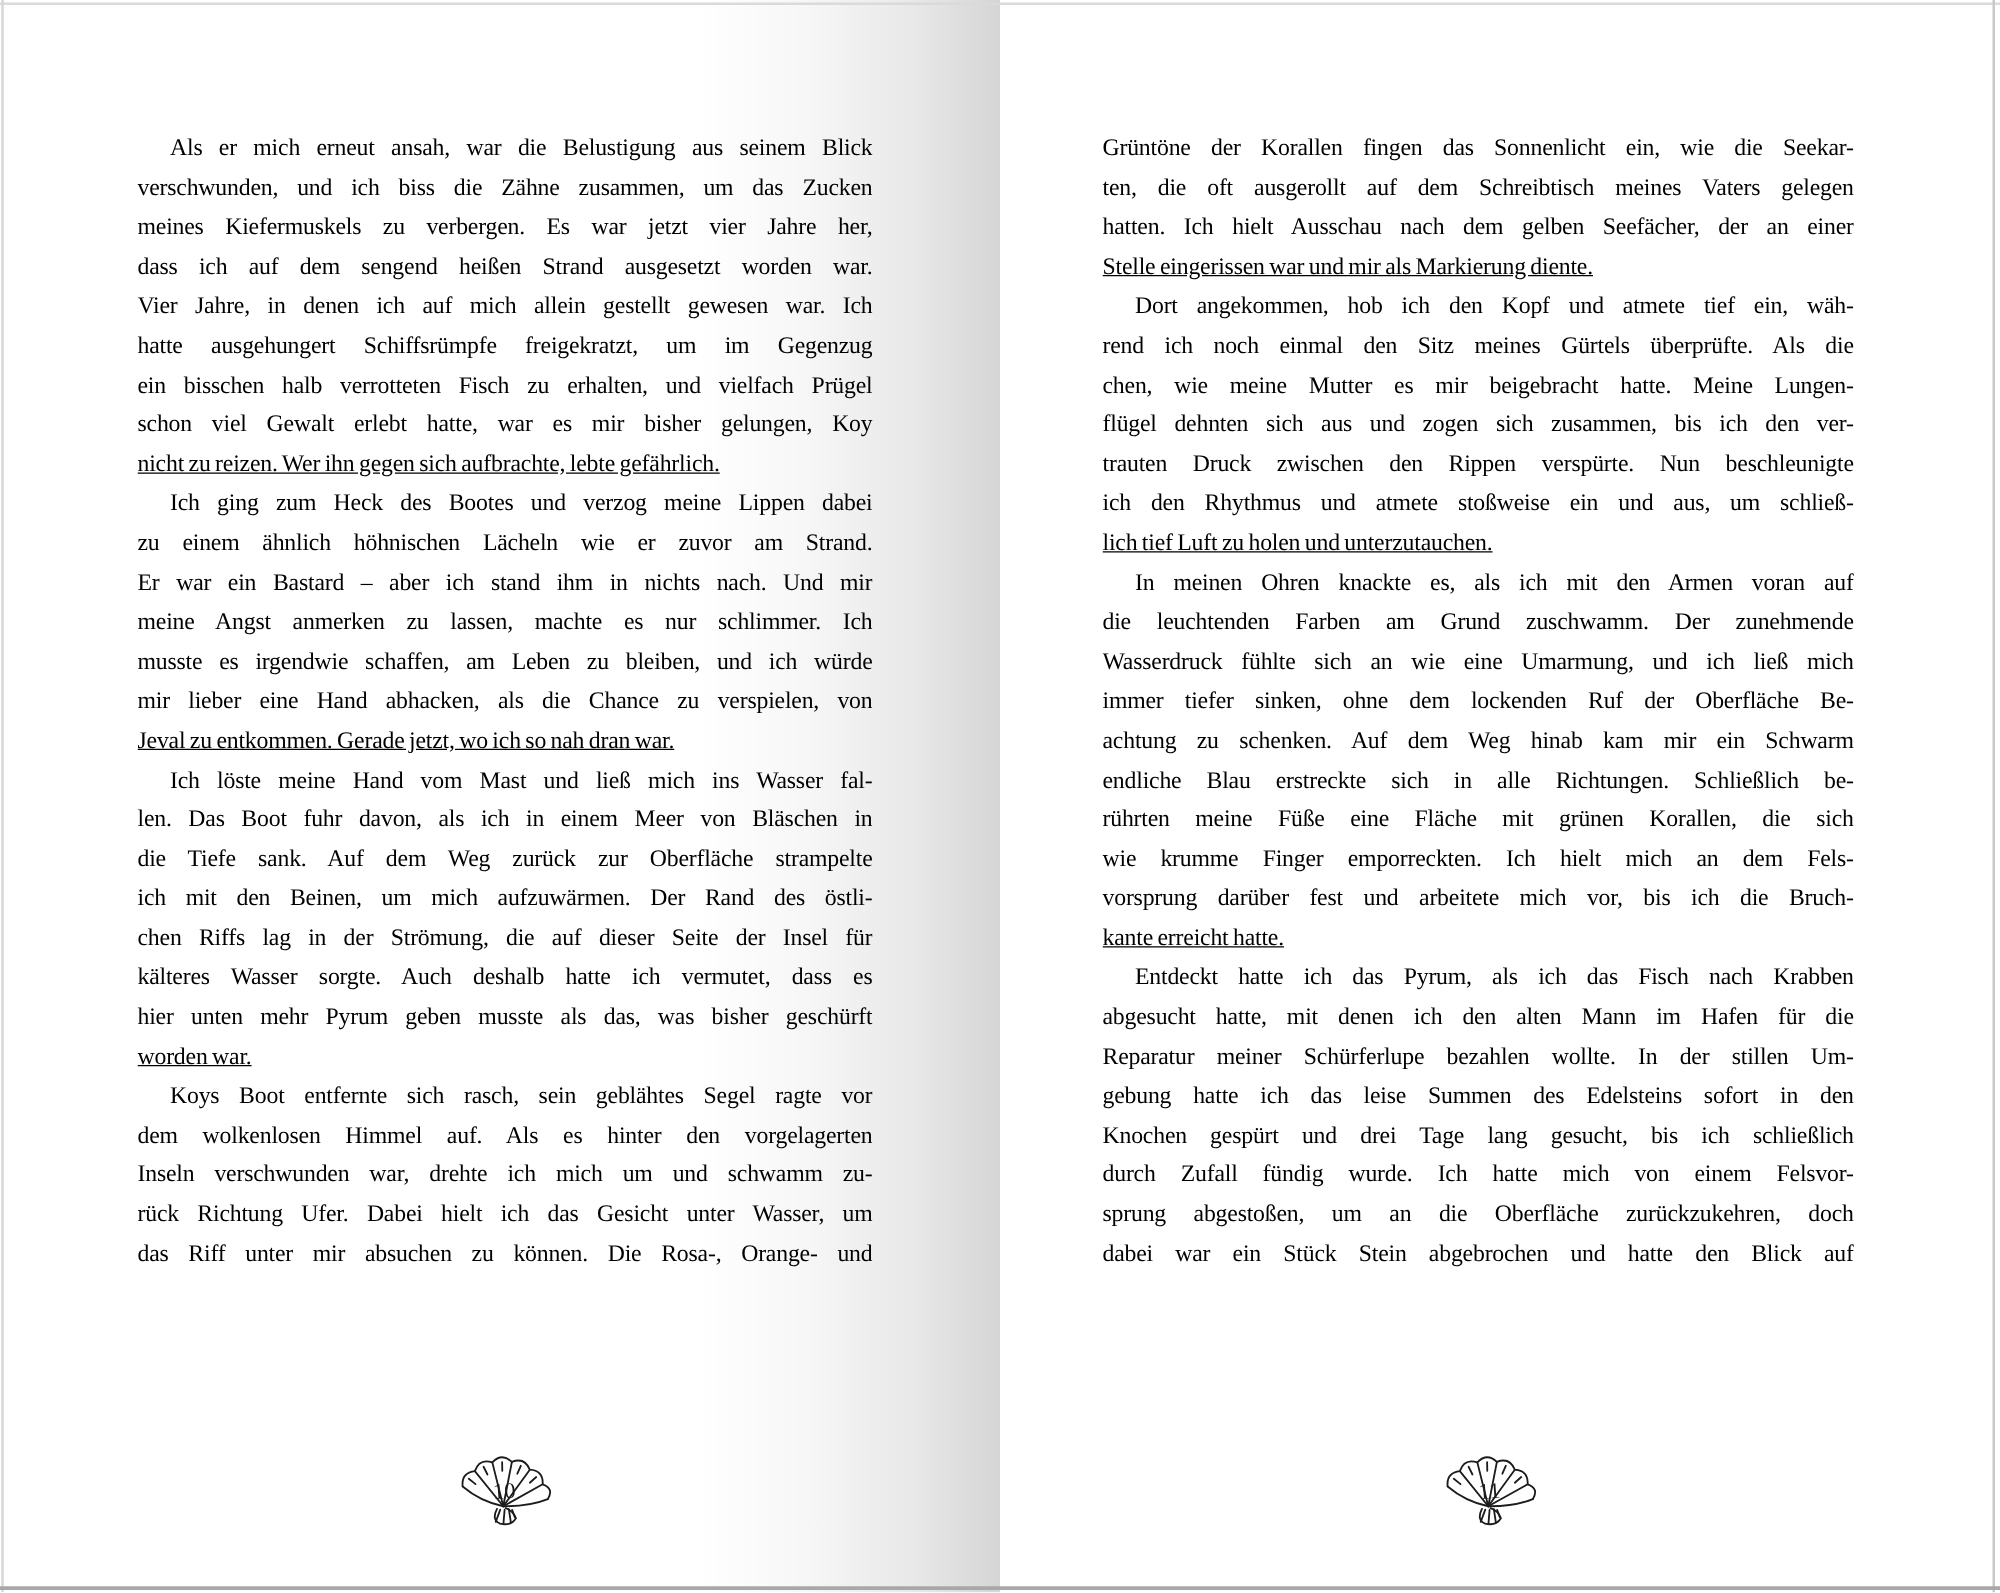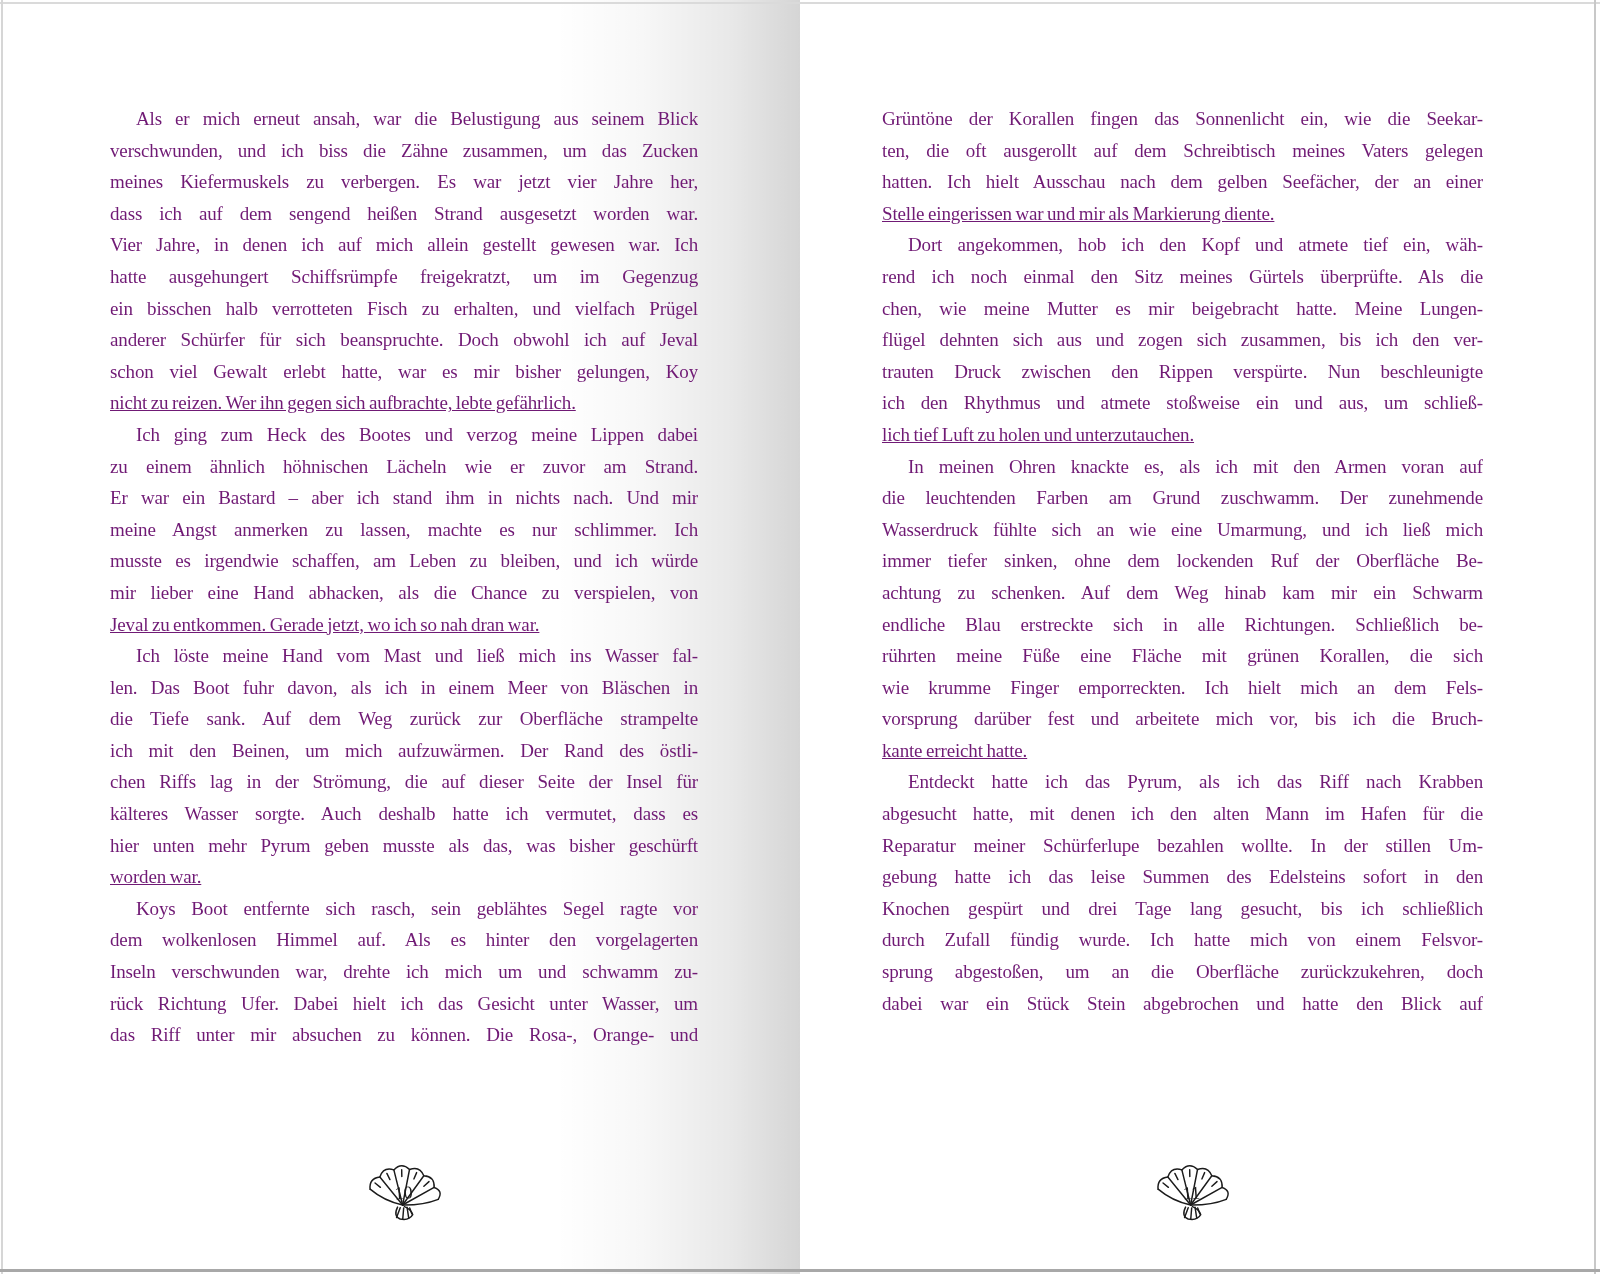--- a/index.html
+++ b/index.html
@@ -27,21 +27,21 @@
   
   .edge { position: absolute; background: #cfcfcf; }
   .edge.top    { left: 0; right: 0; top: 2px; height: 2px; background: #dadada; }
   .edge.left   { left: 1px; top: 0; bottom: 0; width: 2px; background: #d6d6d6; }
   .edge.right  { left: 1594px; top: 0; bottom: 0; width: 2px; background: #c8c8c8; }
   .edge.bottom { left: 0; right: 0; top: 1269px; height: 3px; background: #a8a8a8; }
 
   .textcol {
     position: absolute;
     top: 103px;
-    color: #701a75;
+    color: #000000;
     font-size: 19px;
   }
   .textcol.leftpage  { left: 110px; width: 588px; }
   .textcol.rightpage { left: 882px; width: 601px; }
 
   .line {
     height: 31.6px;
     line-height: 31.6px;
     overflow: hidden;
     text-align: justify;
@@ -74,21 +74,20 @@
   <div class="gutter"></div>
 
   <div class="textcol leftpage">
       <div class="line indent">Als er mich erneut ansah, war die Belustigung aus seinem Blick</div>
       <div class="line">verschwunden, und ich biss die Zähne zusammen, um das Zucken</div>
       <div class="line">meines Kiefermuskels zu verbergen. Es war jetzt vier Jahre her,</div>
       <div class="line">dass ich auf dem sengend heißen Strand ausgesetzt worden war.</div>
       <div class="line">Vier Jahre, in denen ich auf mich allein gestellt gewesen war. Ich</div>
       <div class="line">hatte ausgehungert Schiffsrümpfe freigekratzt, um im Gegenzug</div>
       <div class="line">ein bisschen halb verrotteten Fisch zu erhalten, und vielfach Prügel</div>
-      <div class="line">anderer Schürfer für sich beanspruchte. Doch obwohl ich auf Jeval</div>
       <div class="line">schon viel Gewalt erlebt hatte, war es mir bisher gelungen, Koy</div>
       <div class="line end">nicht zu reizen. Wer ihn gegen sich aufbrachte, lebte gefährlich.</div>
       <div class="line indent">Ich ging zum Heck des Bootes und verzog meine Lippen dabei</div>
       <div class="line">zu einem ähnlich höhnischen Lächeln wie er zuvor am Strand.</div>
       <div class="line">Er war ein Bastard – aber ich stand ihm in nichts nach. Und mir</div>
       <div class="line">meine Angst anmerken zu lassen, machte es nur schlimmer. Ich</div>
       <div class="line">musste es irgendwie schaffen, am Leben zu bleiben, und ich würde</div>
       <div class="line">mir lieber eine Hand abhacken, als die Chance zu verspielen, von</div>
       <div class="line end">Jeval zu entkommen. Gerade jetzt, wo ich so nah dran war.</div>
       <div class="line indent">Ich löste meine Hand vom Mast und ließ mich ins Wasser fal-</div>
@@ -121,21 +120,21 @@
       <div class="line indent">In meinen Ohren knackte es, als ich mit den Armen voran auf</div>
       <div class="line">die leuchtenden Farben am Grund zuschwamm. Der zunehmende</div>
       <div class="line">Wasserdruck fühlte sich an wie eine Umarmung, und ich ließ mich</div>
       <div class="line">immer tiefer sinken, ohne dem lockenden Ruf der Oberfläche Be-</div>
       <div class="line">achtung zu schenken. Auf dem Weg hinab kam mir ein Schwarm</div>
       <div class="line">endliche Blau erstreckte sich in alle Richtungen. Schließlich be-</div>
       <div class="line">rührten meine Füße eine Fläche mit grünen Korallen, die sich</div>
       <div class="line">wie krumme Finger emporreckten. Ich hielt mich an dem Fels-</div>
       <div class="line">vorsprung darüber fest und arbeitete mich vor, bis ich die Bruch-</div>
       <div class="line end">kante erreicht hatte.</div>
-      <div class="line indent">Entdeckt hatte ich das Pyrum, als ich das Riff nach Krabben</div>
+      <div class="line indent">Entdeckt hatte ich das Pyrum, als ich das Fisch nach Krabben</div>
       <div class="line">abgesucht hatte, mit denen ich den alten Mann im Hafen für die</div>
       <div class="line">Reparatur meiner Schürferlupe bezahlen wollte. In der stillen Um-</div>
       <div class="line">gebung hatte ich das leise Summen des Edelsteins sofort in den</div>
       <div class="line">Knochen gespürt und drei Tage lang gesucht, bis ich schließlich</div>
       <div class="line">durch Zufall fündig wurde. Ich hatte mich von einem Felsvor-</div>
       <div class="line">sprung abgestoßen, um an die Oberfläche zurückzukehren, doch</div>
       <div class="line">dabei war ein Stück Stein abgebrochen und hatte den Blick auf</div>
     </div>
 
   <div class="ornament leftpage">

